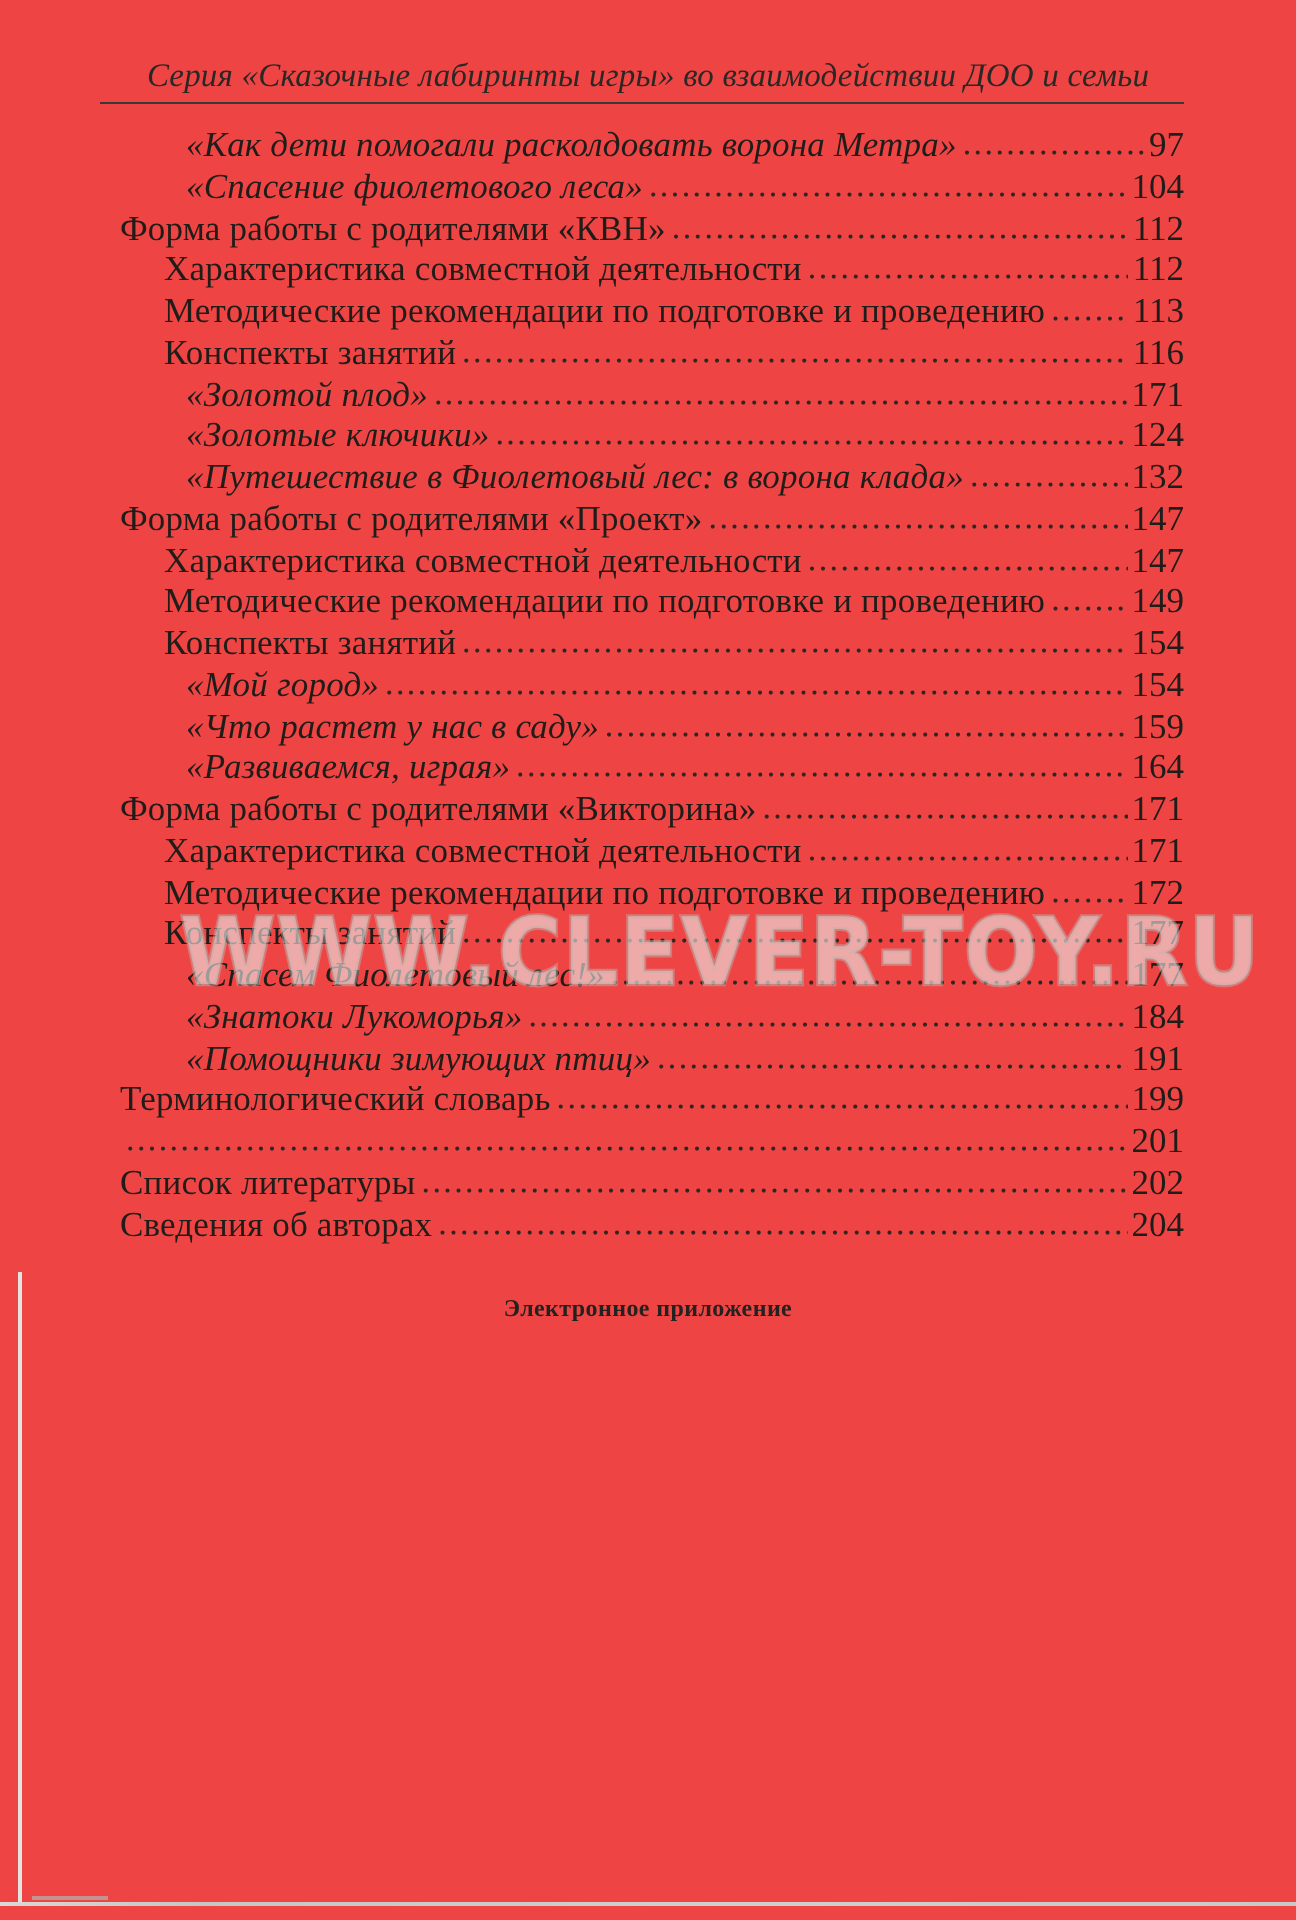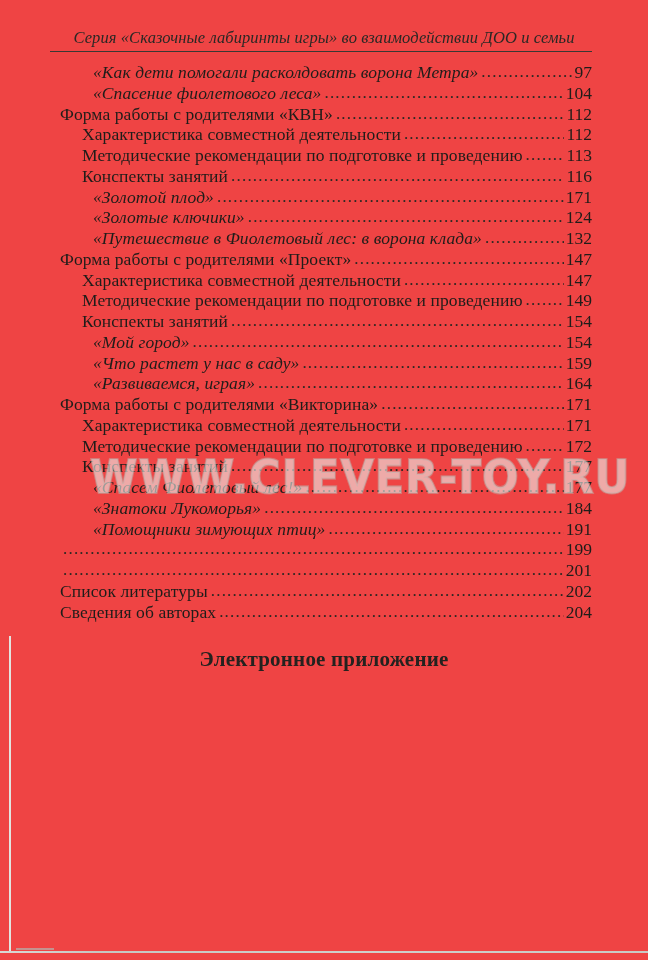--- a/index.html
+++ b/index.html
@@ -57,21 +57,21 @@
     letter-spacing:1.2px;
     font-size:17px;
   }
   .toc-page{flex:0 0 auto;text-align:right;}
   
   .section-heading{
     position:absolute;
     left:0;right:0;top:647px;
     text-align:center;
     font-weight:bold;
-    font-size:21px;
+    font-size:12px;
     color:#24221f;
     letter-spacing:.2px;
   }
   
   .watermark{
     position:absolute;
     left:90px;top:446px;
     width:548px;height:62px;
     z-index:3;
     pointer-events:none;
@@ -226,20 +226,21 @@
       <span class="toc-label">«Знатоки Лукоморья»</span>
       <span class="leader"></span>
       <span class="toc-page">184</span>
     </div>
       <div class="toc-row lvl2 italic">
       <span class="toc-label">«Помощники зимующих птиц»</span>
       <span class="leader"></span>
       <span class="toc-page">191</span>
     </div>
       <div class="toc-row lvl0">
+      <span class="toc-label">Терминологический словарь</span>
       <span class="leader"></span>
       <span class="toc-page">199</span>
     </div>
       <div class="toc-row lvl0">
       <span class="leader"></span>
       <span class="toc-page">201</span>
     </div>
       <div class="toc-row lvl0">
       <span class="toc-label">Список литературы</span>
       <span class="leader"></span>

